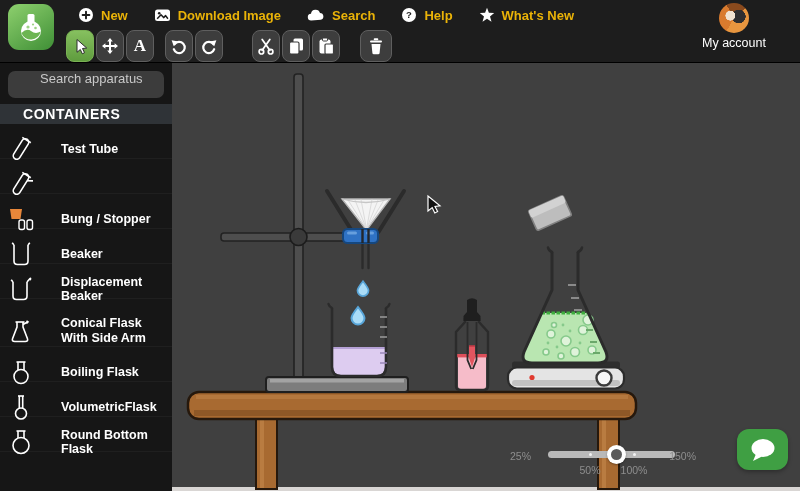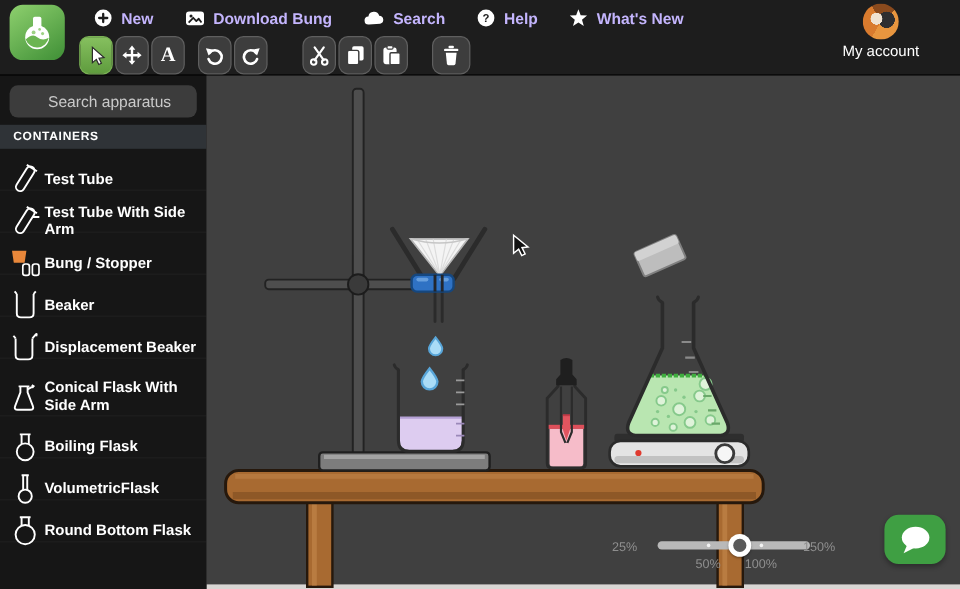--- a/index.html
+++ b/index.html
@@ -6,21 +6,21 @@
   html,body { width:800px; height:491px; overflow:hidden; background:#111;
     font-family:"Liberation Sans", sans-serif; }
   .app { width:800px; height:491px; display:flex; flex-direction:column; }
 
   
   .header { height:63px; background:#1d1d1d; position:relative; flex:0 0 auto;
     border-bottom:1px solid #000; }
   .logo { position:absolute; left:8px; top:4px; width:46px; height:46px; border-radius:11px;
     background:linear-gradient(145deg,#8ed06e,#3f8f36); display:flex; align-items:center; justify-content:center; }
   .menu-row { position:absolute; left:78px; top:0; height:30px; display:flex; align-items:center; gap:26px; }
-  .menu-item { display:flex; align-items:center; gap:7px; color:#c4b5fd; font-size:13px; font-weight:600; cursor:default; white-space:nowrap; }
+  .menu-item { display:flex; align-items:center; gap:7px; color:#eab308; font-size:13px; font-weight:600; cursor:default; white-space:nowrap; }
   .account { position:absolute; right:26px; top:3px; width:80px; text-align:center; }
   .avatar { width:30px; height:30px; border-radius:50%; margin:0 auto;
     background:
       radial-gradient(circle at 38% 42%, #f0e3d2 0 19%, rgba(0,0,0,0) 20%),
       radial-gradient(circle at 66% 45%, #2e2e30 0 26%, rgba(0,0,0,0) 27%),
       conic-gradient(from 210deg,#d97b2e 0 120deg,#8a4a1d 120deg 200deg,#e8963f 200deg 360deg); }
   .account-label { color:#fff; font-size:12.5px; margin-top:3px; }
 
   .tools-row { position:absolute; left:0; top:29px; height:34px; display:flex; align-items:center; }
   .tbtn { width:28px; height:32px; background:#3d3d3d; border:1px solid #5f5f5f; border-radius:8px;
@@ -29,28 +29,28 @@
   .tbtn.wide { width:32px; }
   .tgap-a{ margin-left:66px; } .tgap-b{ margin-left:9px; } .tgap-c{ margin-left:27px; } .tgap-d{ margin-left:18px; }
   .a-glyph { font-size:17px; font-weight:700; color:#fff; font-family:"Liberation Serif",serif; }
 
   
   .body { flex:1; display:flex; min-height:0; }
 
   
   .sidebar { width:172px; background:#161616; flex:0 0 auto; display:flex; flex-direction:column; }
   .search-box { margin:8px 8px 6px 8px; height:27px; background:#3c3c3c; border-radius:7px;
-    display:flex; align-items:center; padding:0 24px; gap:8px; }
+    display:flex; align-items:flex-start; padding:0 24px; gap:8px; }
   .search-box input { background:transparent; border:none; outline:none; color:#e0e0e0; font-size:13px; width:115px;
     font-family:"Liberation Sans",sans-serif; }
   .search-box input::placeholder { color:#c9c9c9; }
-  .section-head { height:20px; background:#2f3337; color:#fff; font-size:10px; font-weight:800;
-    letter-spacing:.6px; display:flex; align-items:center; padding-left:11px; }
+  .section-head { height:20px; background:#2f3337; color:#fff; font-size:14px; font-weight:800;
+    letter-spacing:.6px; display:flex; align-items:center; padding-left:23px; }
   .side-list { flex:1; }
-  .side-item { display:flex; align-items:center; gap:3px; padding:16px 6px 0 8px; color:#fff;
+  .side-item { display:flex; align-items:center; gap:27px; padding:16px 6px 0 8px; color:#fff;
     font-size:12.5px; font-weight:700; height:35px; border-bottom:1px solid #1f1f1f; cursor:default; line-height:1.15; }
   .side-item.tall { height:48px; }
   .side-ic { width:26px; flex:0 0 26px; display:flex; justify-content:center; }
 
   
   .canvas { position:relative; flex:1; background:#404040; overflow:hidden; }
   .canvas svg.scene { position:absolute; left:0; top:0; }
 
   
   .zoomctl { position:absolute; left:338px; top:384px; width:186px; height:28px; font-size:10.5px; color:#8e8e8e; }
@@ -89,21 +89,21 @@
           <path d="M8,4.6 v6.8 M4.6,8 h6.8" stroke="#1d1d1d" stroke-width="1.9" stroke-linecap="round"></path>
         </svg>
         <span>New</span>
       </div>
       <div class="menu-item">
         <svg width="17" height="16" viewBox="0 0 17 16">
           <rect x="1" y="2.5" width="15" height="11.5" rx="2.5" fill="#fff"></rect>
           <circle cx="5.2" cy="6.3" r="1.3" fill="#1d1d1d"></circle>
           <path d="M3.2,11.8 L7,7.8 L9.6,10.6 L11.6,8.6 L13.9,11.8" stroke="#1d1d1d" stroke-width="1.5" fill="none" stroke-linejoin="round"></path>
         </svg>
-        <span>Download Bung</span>
+        <span>Download Image</span>
       </div>
       <div class="menu-item">
         <svg width="18" height="14" viewBox="0 0 18 14">
           <path d="M4.4,12.5 a3.4,3.4 0 0 1 -0.4,-6.8 a4.6,4.6 0 0 1 9,-0.6 a3.4,3.4 0 0 1 0.8,6.7 Z" fill="#fff"></path>
         </svg>
         <span>Search</span>
       </div>
       <div class="menu-item">
         <svg width="16" height="16" viewBox="0 0 16 16">
           <circle cx="8" cy="8" r="7" fill="#fff"></circle>
@@ -210,21 +210,20 @@
         <div class="side-item">
           <span class="side-ic">
             <svg width="24" height="27" viewBox="0 0 24 27">
                 <g transform="rotate(32 12 13)" fill="none" stroke="#fff" stroke-width="1.6">
                   <rect x="8.5" y="1.5" width="7" height="23" rx="3.5"></rect>
                   <path d="M7,2.5 h10"></path>
                   <path d="M15.5,7 l5,-3"></path>
                 </g>
               </svg>
           </span>
-          <span>Test Tube With Side Arm</span>
         </div>
         <div class="side-item">
           <span class="side-ic">
             <svg width="26" height="27" viewBox="0 0 26 27">
                 <path d="M2,3 h12 l-1.5,10 h-9 Z" fill="#e8873a"></path>
                 <rect x="11" y="14" width="5.5" height="9.5" rx="2" fill="none" stroke="#fff" stroke-width="1.4"></rect>
                 <rect x="19" y="14" width="5.5" height="9.5" rx="2" fill="none" stroke="#fff" stroke-width="1.4"></rect>
               </svg>
           </span>
           <span>Bung / Stopper</span>

